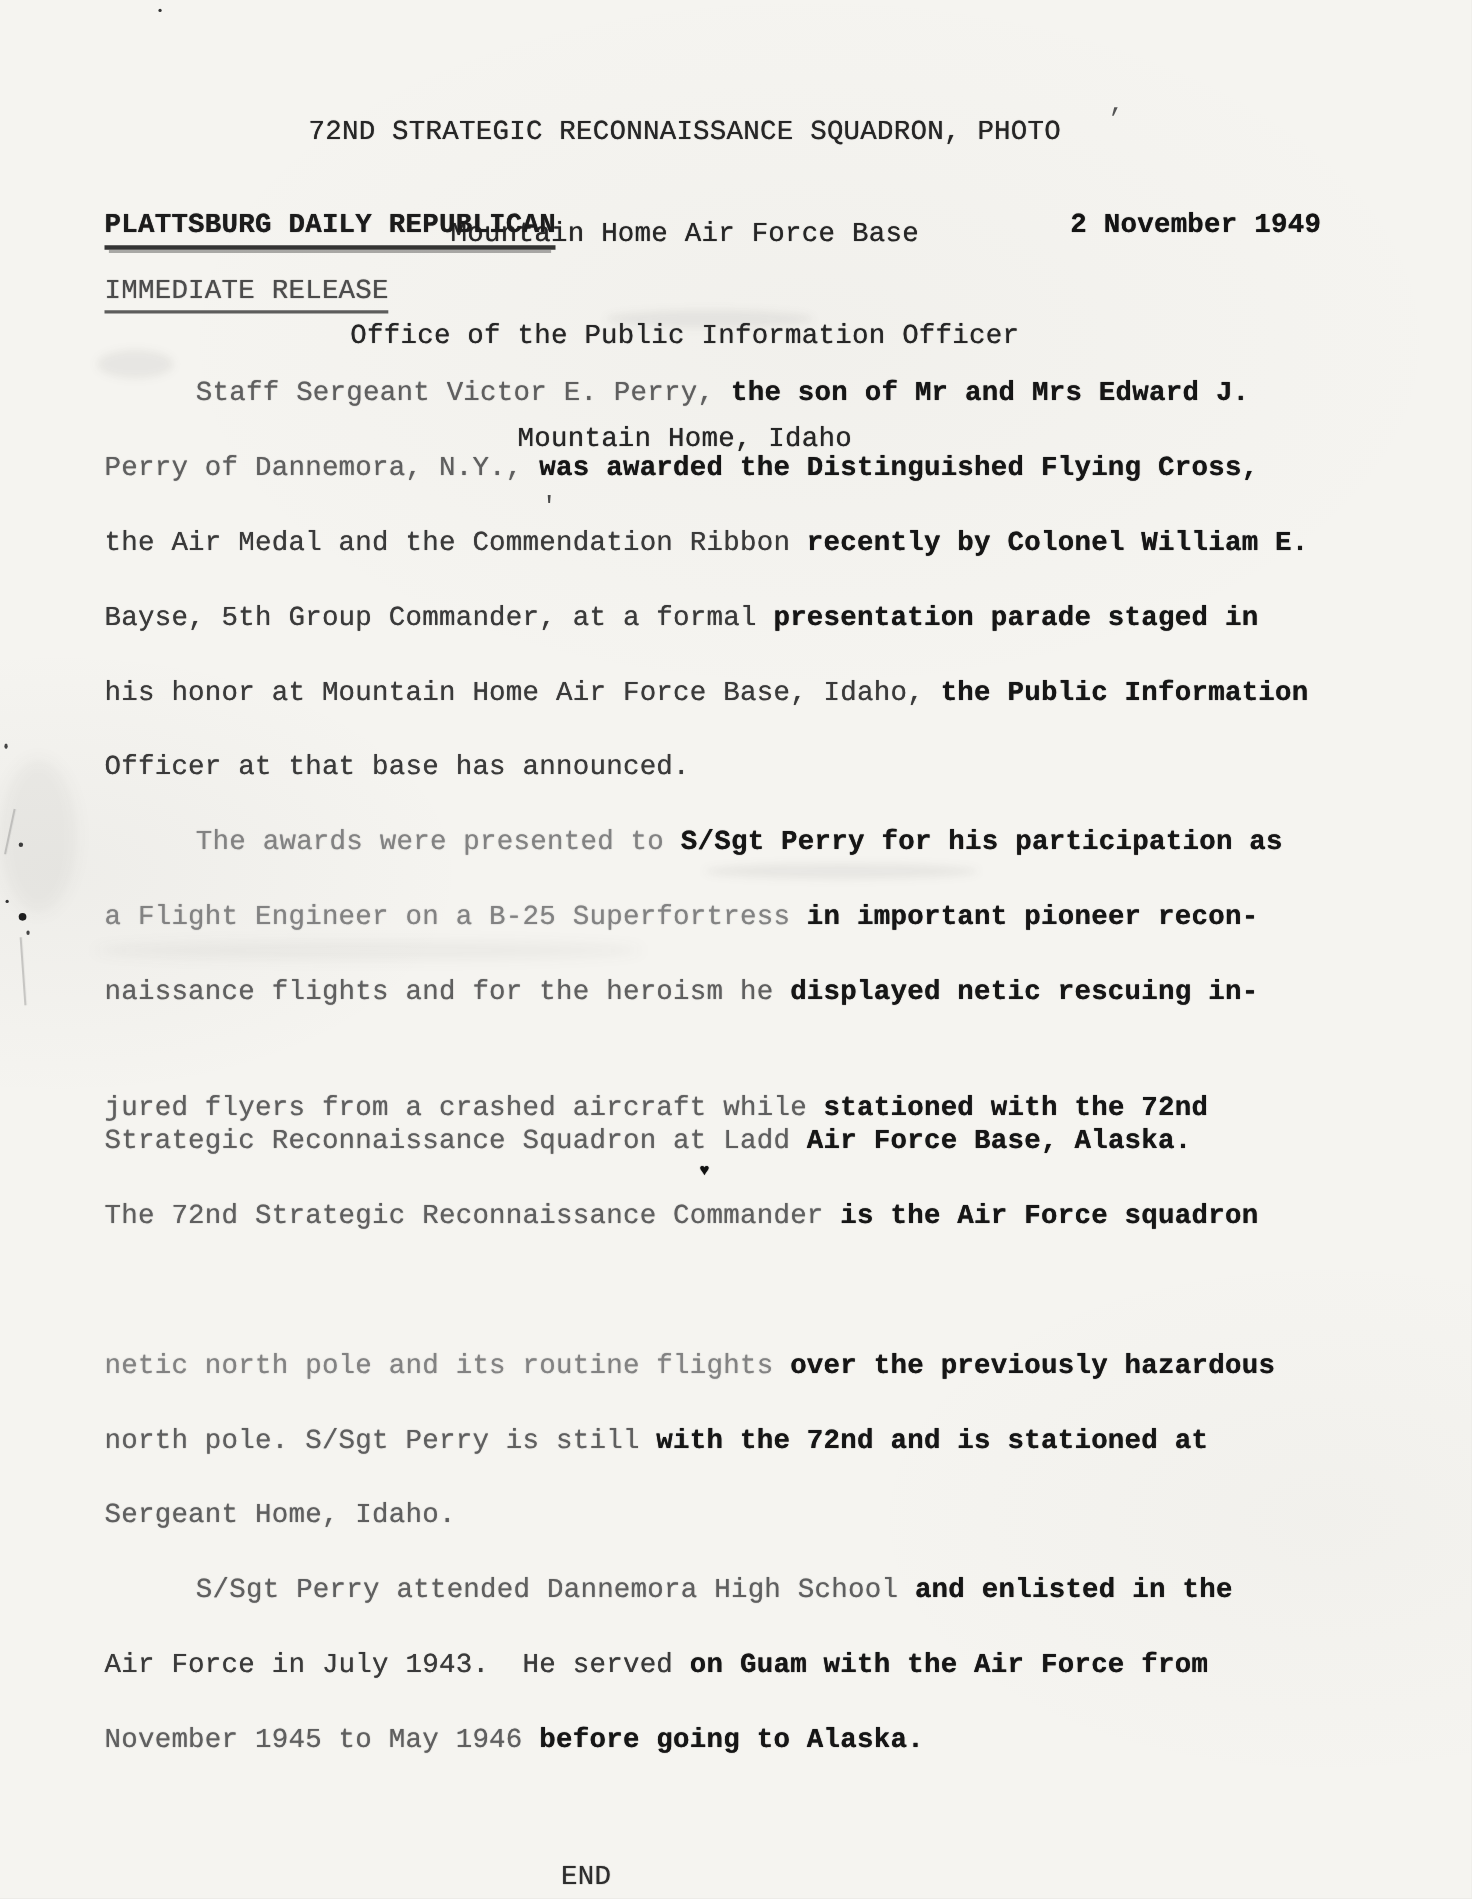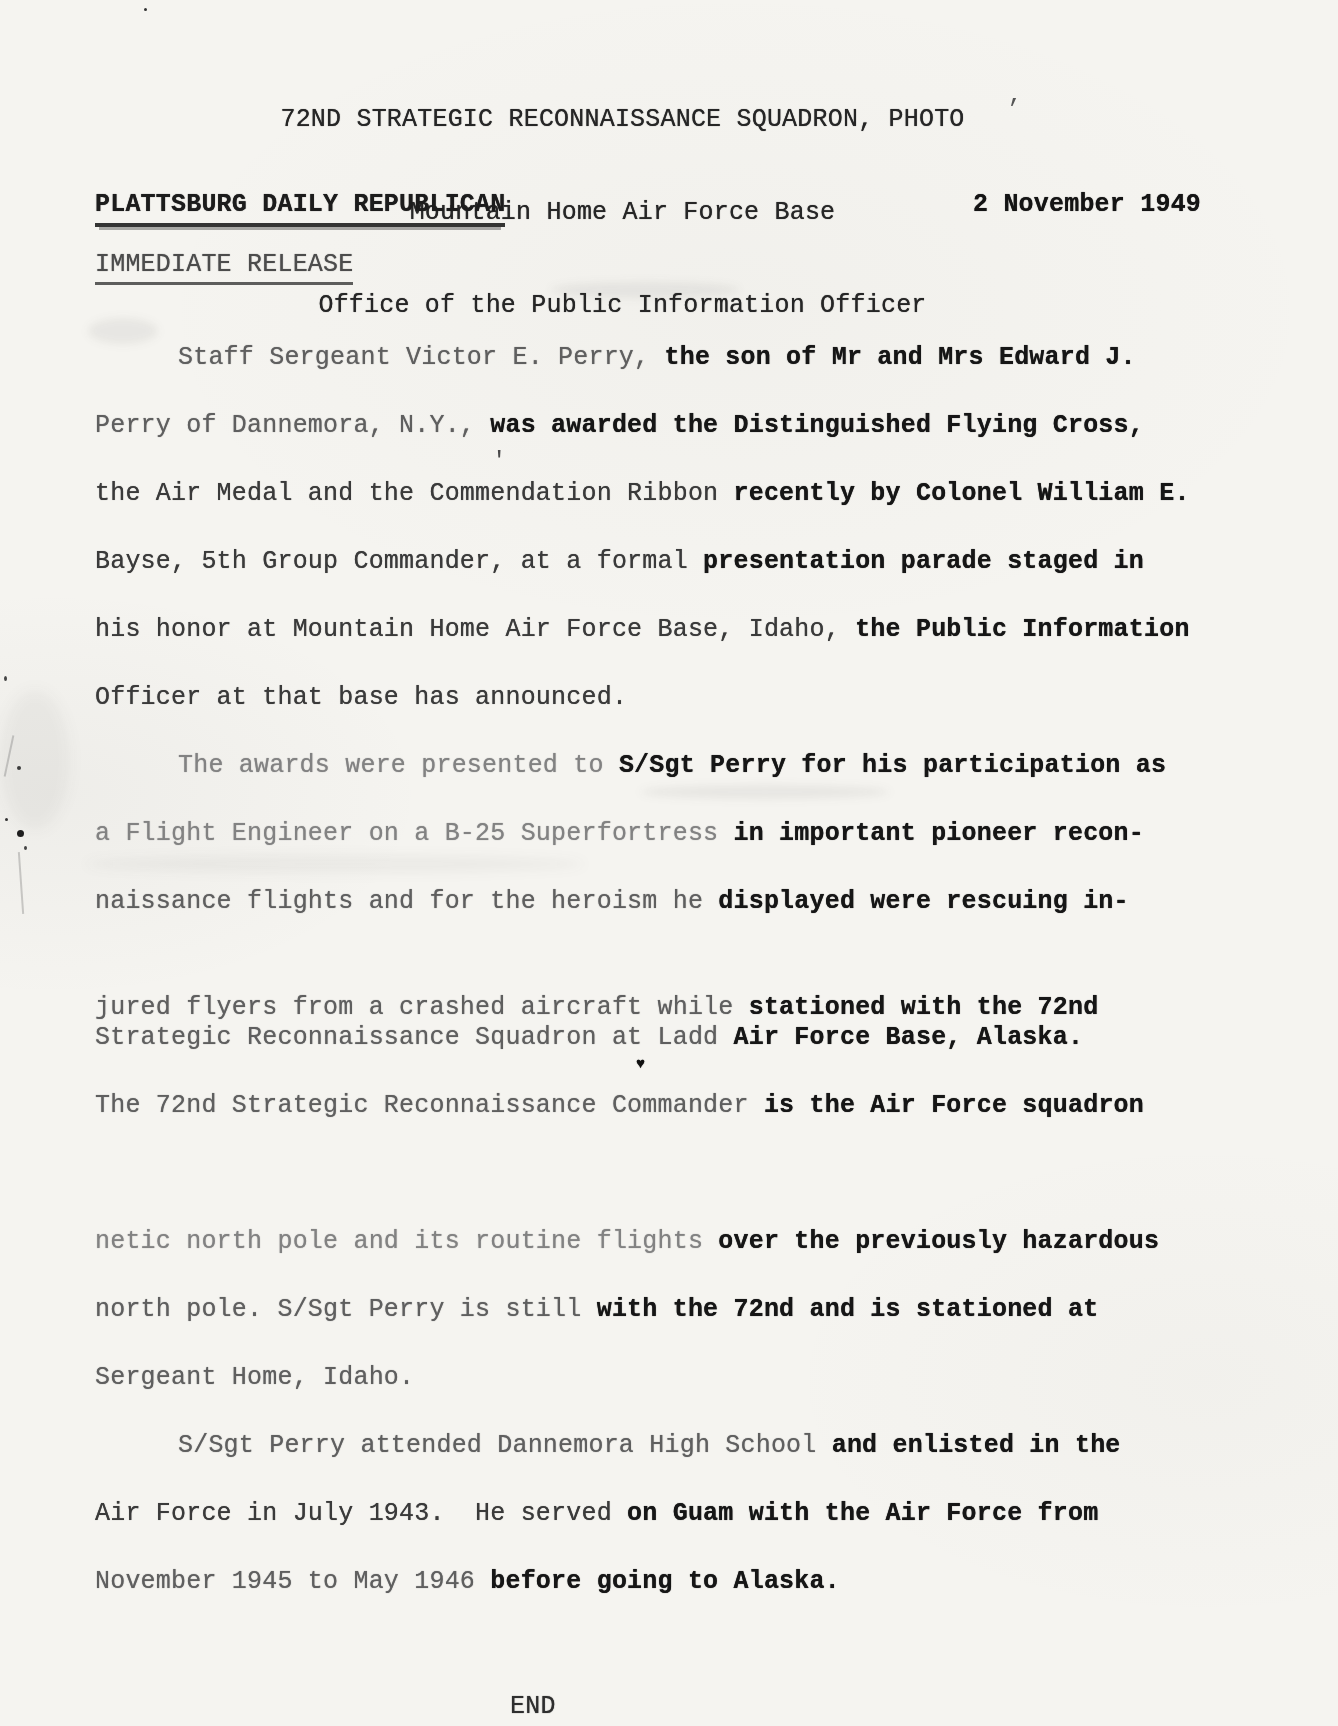--- a/index.html
+++ b/index.html
@@ -72,36 +72,37 @@
 </style>
 </head>
 <body>
 
 <div class="page">
 
   <div class="letterhead">
     <div>72ND STRATEGIC RECONNAISSANCE SQUADRON, PHOTO</div>
     <div>Mountain Home Air Force Base</div>
     <div>Office of the Public Information Officer</div>
+    <div>Mountain Home, Idaho</div>
   </div>
 
   <div class="metaline pub">PLATTSBURG DAILY REPUBLICAN</div>
   <div class="metaline date">2 November 1949</div>
   <div class="metaline release">IMMEDIATE RELEASE</div>
 
   <div class="bodytext">
       <div class="line indent" style="top: 341px;"><span class="t-faint">Staff Sergeant Victor E. Perry, </span><span class="t-dark">the son of Mr and Mrs Edward J.</span></div>
       <div class="line" style="top: 409px;"><span class="t-faint">Perry of Dannemora, N.Y., </span><span class="t-dark">was awarded the Distinguished Flying Cross,</span></div>
       <div class="line" style="top: 477px;"><span class="t-mid">the Air Medal and the Commendation Ribbon </span><span class="t-dark">recently by Colonel William E.</span></div>
       <div class="line" style="top: 545px;"><span class="t-mid">Bayse, 5th Group Commander, at a formal </span><span class="t-dark">presentation parade staged in</span></div>
       <div class="line" style="top: 613px;"><span class="t-mid">his honor at Mountain Home Air Force Base, Idaho, </span><span class="t-dark">the Public Information</span></div>
       <div class="line" style="top: 681px;"><span class="t-mid">Officer at that base has announced.</span></div>
       <div class="line indent" style="top: 749px;"><span class="t-xfaint">The awards were presented to </span><span class="t-dark">S/Sgt Perry for his participation as</span></div>
       <div class="line" style="top: 817px;"><span class="t-xfaint">a Flight Engineer on a B-25 Superfortress </span><span class="t-dark">in important pioneer recon-</span></div>
-      <div class="line" style="top: 885px;"><span class="t-faint">naissance flights and for the heroism he </span><span class="t-dark">displayed were rescuing in-</span></div>
+      <div class="line" style="top: 885px;"><span class="t-faint">naissance flights and for the heroism he </span><span class="t-dark">displayed netic rescuing in-</span></div>
       <div class="line" style="top: 991px;"><span class="t-faint">jured flyers from a crashed aircraft while </span><span class="t-dark">stationed with the 72nd</span></div>
       <div class="line" style="top: 1021px;"><span class="t-faint">Strategic Reconnaissance Squadron at Ladd </span><span class="t-dark">Air Force Base, Alaska.</span></div>
       <div class="line" style="top: 1089px;"><span class="t-faint">The 72nd Strategic Reconnaissance Commander </span><span class="t-dark">is the Air Force squadron</span></div>
       <div class="line" style="top: 1225px;"><span class="t-xfaint">netic north pole and its routine flights </span><span class="t-dark">over the previously hazardous</span></div>
       <div class="line" style="top: 1293px;"><span class="t-faint">north pole. S/Sgt Perry is still </span><span class="t-dark">with the 72nd and is stationed at</span></div>
       <div class="line" style="top: 1361px;"><span class="t-faint">Sergeant Home, Idaho.</span></div>
       <div class="line indent" style="top: 1429px;"><span class="t-faint">S/Sgt Perry attended Dannemora High School </span><span class="t-dark">and enlisted in the</span></div>
       <div class="line" style="top: 1497px;"><span class="t-mid">Air Force in July 1943.  He served </span><span class="t-dark">on Guam with the Air Force from</span></div>
       <div class="line" style="top: 1565px;"><span class="t-faint">November 1945 to May 1946 </span><span class="t-dark">before going to Alaska.</span></div>
     </div>

